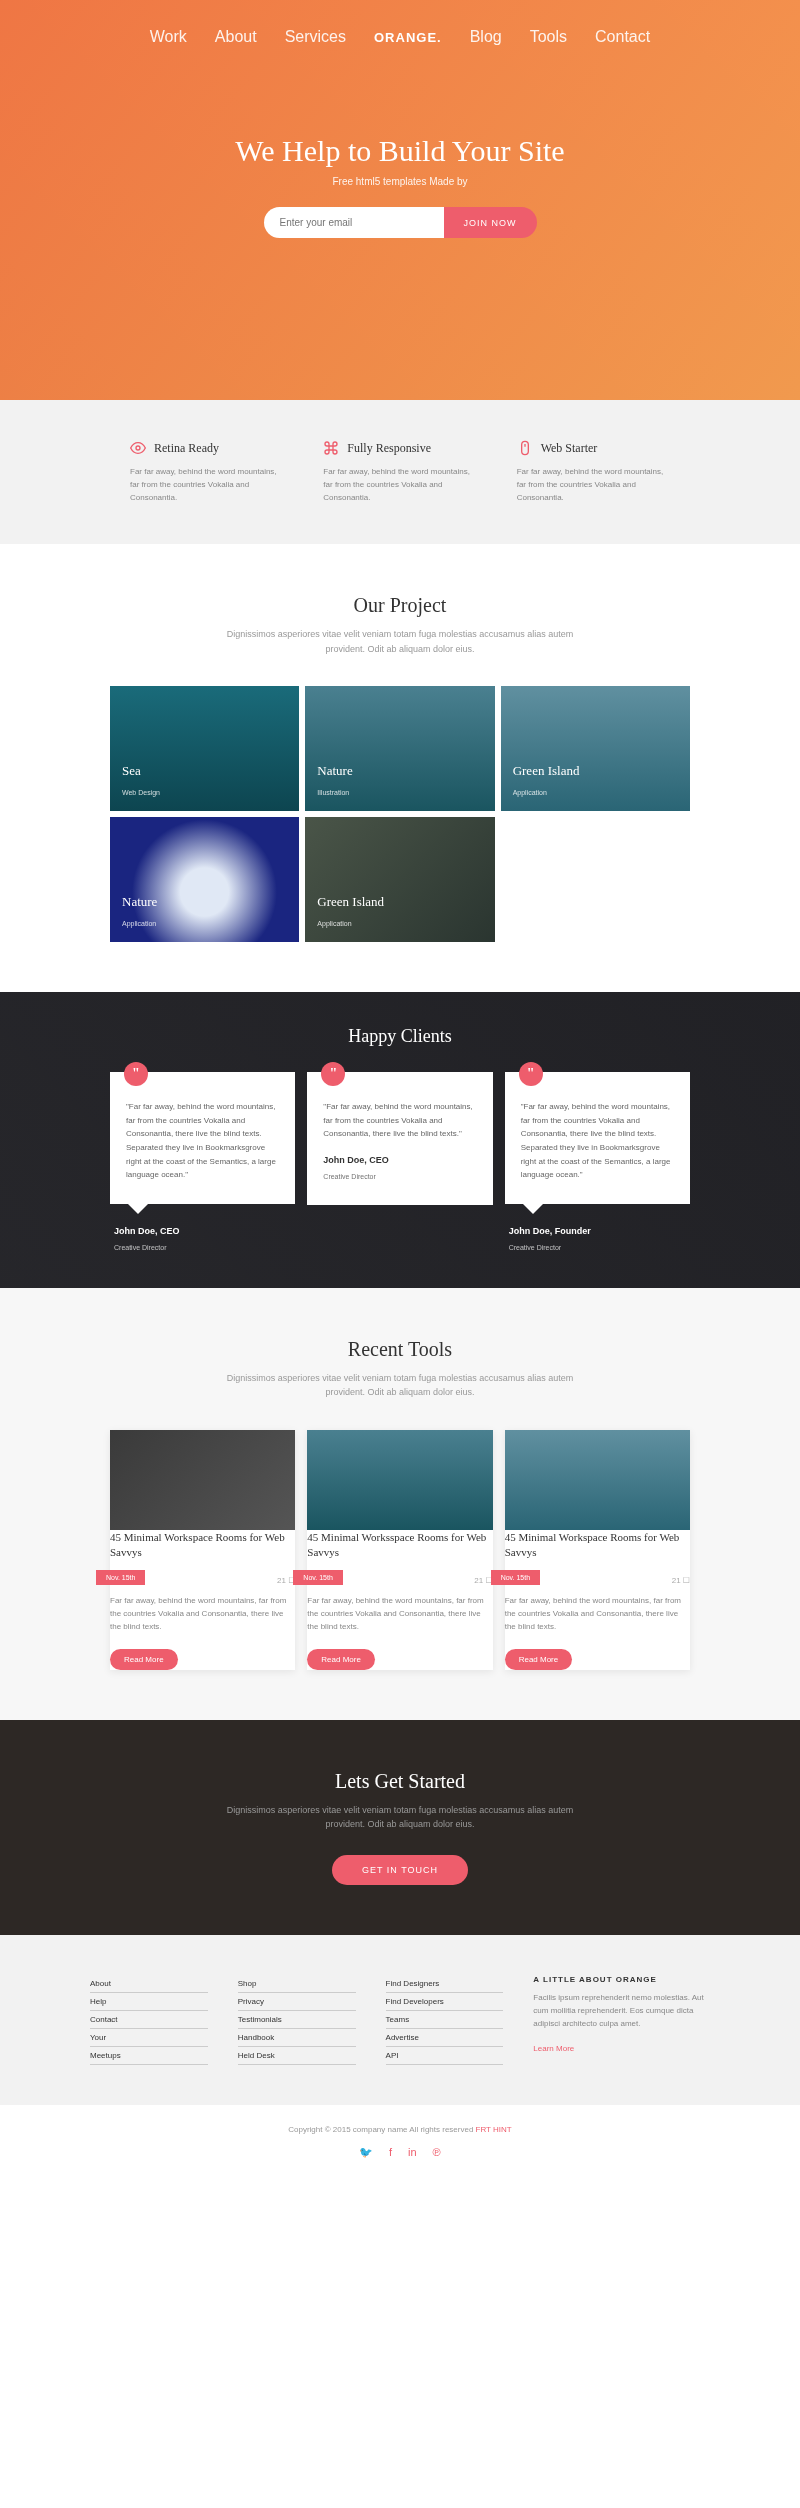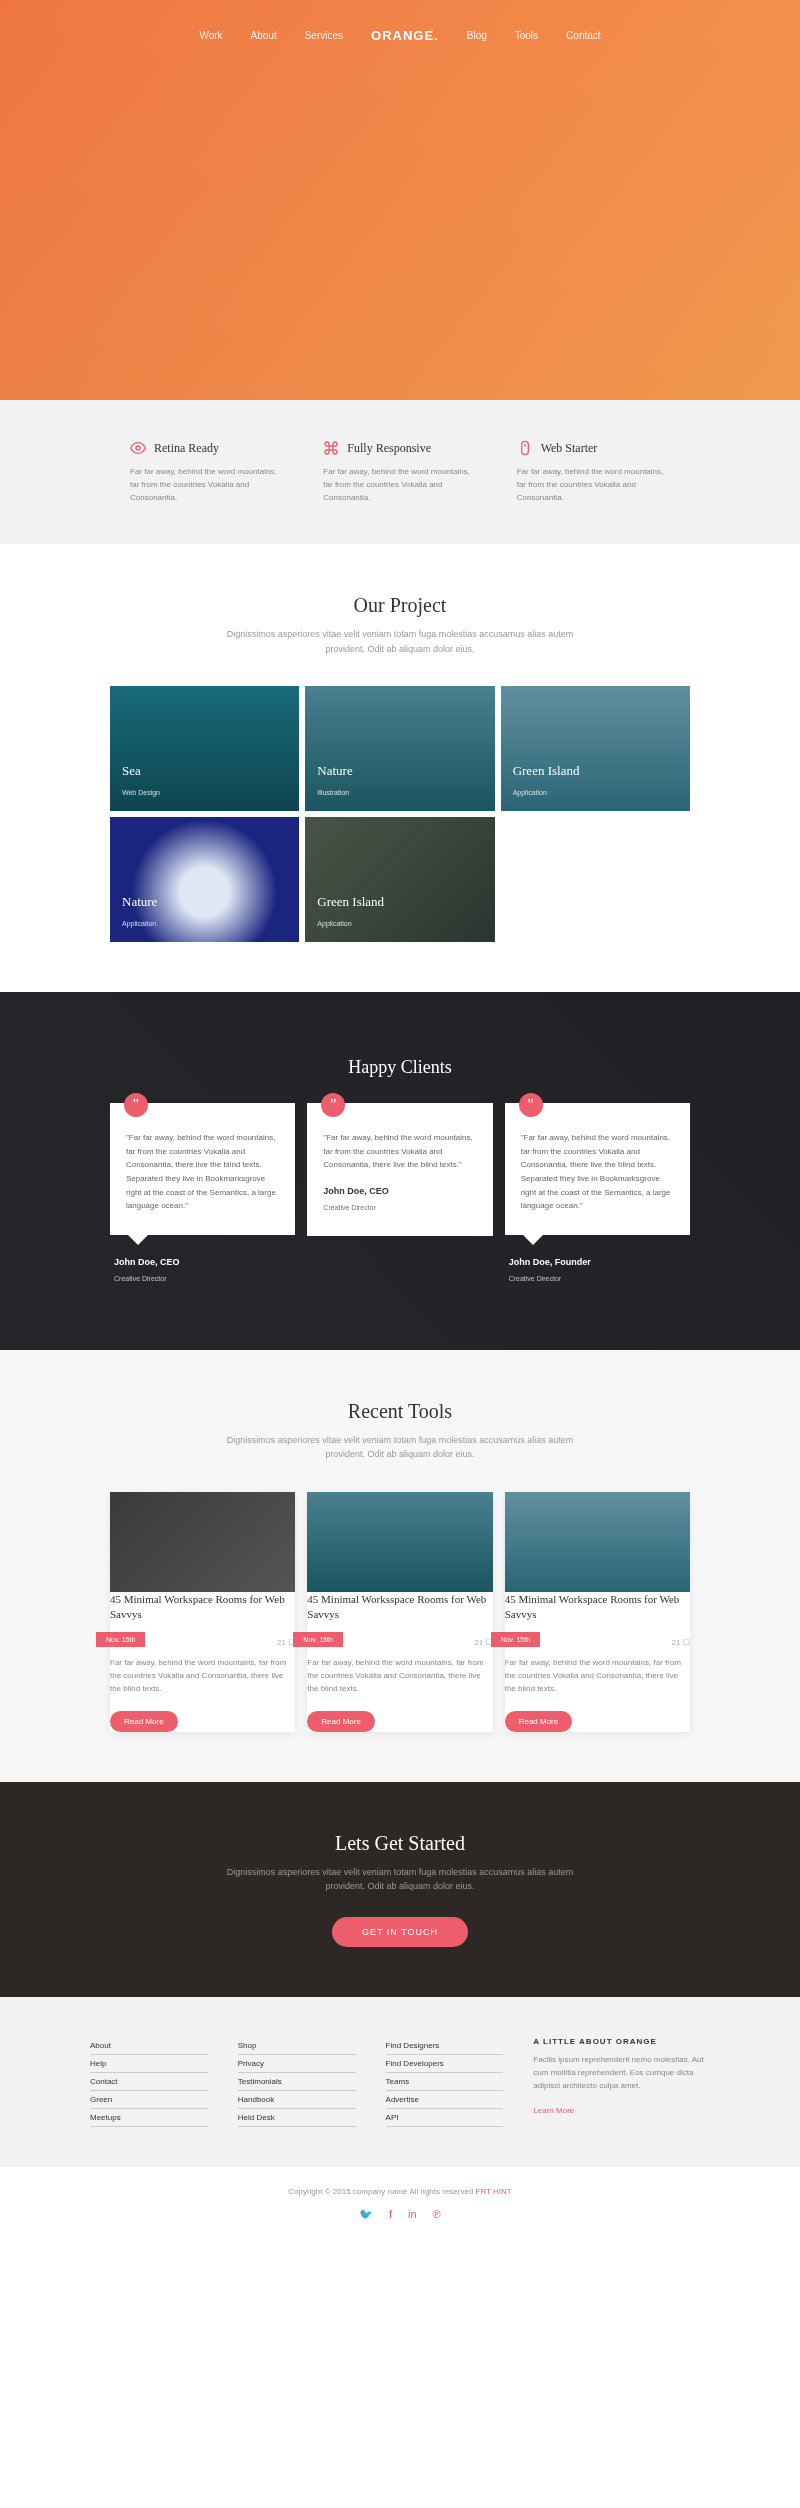--- a/index.html
+++ b/index.html
@@ -1,19 +1,19 @@
 <!DOCTYPE html>
 <html><head>
 <meta charset="utf-8">
 <style>
 *{margin:0;padding:0;box-sizing:border-box}
 body{font-family:Georgia,serif;color:#333;background:#fff}
 .hero{height:400px;background:linear-gradient(135deg,rgba(255,110,50,0.85),rgba(255,150,60,0.85)),linear-gradient(45deg,#8899a0,#b0b8c0);position:relative;display:flex;flex-direction:column;align-items:center}
 .nav{display:flex;gap:28px;padding:28px 0;align-items:center}
-.nav a{color:#fff;font-size:10px;font-family:Arial,sans-serif;text-decoration:none;opacity:0.9}
+.nav a{color:#fff;font-size:16px;font-family:Arial,sans-serif;text-decoration:none;opacity:0.9}
 .nav .logo{font-weight:bold;font-size:13px;letter-spacing:1px;opacity:1}
 .hero-content{margin-top:60px;text-align:center;color:#fff}
 .hero-content h1{font-size:30px;font-weight:normal;margin-bottom:8px}
 .hero-content p{font-size:10px;font-family:Arial,sans-serif;opacity:0.9;margin-bottom:20px}
 .email-form{display:flex;justify-content:center}
 .email-input{padding:10px 16px;border:none;border-radius:20px 0 0 20px;font-size:10px;width:180px;outline:none}
 .join-btn{padding:10px 20px;border:none;border-radius:0 20px 20px 0;background:#ee5d6c;color:#fff;font-size:9px;letter-spacing:1px;cursor:pointer;font-family:Arial,sans-serif}
 .features{background:#f2f2f2;padding:40px 0}
 .features-row{display:flex;max-width:600px;margin:0 auto;gap:40px;padding:0 30px}
 .feature{flex:1}
@@ -30,21 +30,21 @@
 .project-bg{position:absolute;inset:0}
 .p1{background:linear-gradient(180deg,#1a6b7a,#0d4550)}
 .p2{background:linear-gradient(180deg,#4a8090,#1a5560)}
 .p3{background:linear-gradient(180deg,#6090a0,#2a6575)}
 .p4{background:linear-gradient(135deg,#3a3a3a,#555)}
 .p5{background:radial-gradient(circle at 50% 60%,#e0e8f5 20%,#1a2580 60%)}
 .p6{background:linear-gradient(135deg,#4a5548,#2a3530)}
 .project-label{position:absolute;bottom:12px;left:12px;color:#fff}
 .project-label h4{font-size:13px;font-weight:normal;margin-bottom:2px}
 .project-label span{font-size:7px;font-family:Arial,sans-serif;opacity:0.8}
-.clients{background:linear-gradient(rgba(30,30,35,0.85),rgba(30,30,35,0.85)),linear-gradient(45deg,#555,#333);padding:65px 30px}
+.clients{background:linear-gradient(rgba(30,30,35,0.85),rgba(30,30,35,0.85)),linear-gradient(45deg,#555,#333);padding:34px 30px}
 .clients h2{color:#fff;text-align:center;font-size:18px;font-weight:normal;margin-bottom:25px}
 .testimonials{display:flex;gap:12px;max-width:580px;margin:0 auto}
 .testimonial{flex:1;position:relative}
 .t-card{background:#fff;padding:28px 16px 22px;position:relative}
 .t-quote{position:absolute;top:-10px;left:14px;width:24px;height:24px;border-radius:50%;background:#ee5d6c;color:#fff;display:flex;align-items:center;justify-content:center;font-size:14px;font-weight:bold}
 .t-card p{font-size:8px;color:#666;line-height:1.7;font-family:Arial,sans-serif}
 .t-author{margin-top:12px;color:#fff;padding-left:4px}
 .t-author.in-card{color:#333;padding:0;margin-top:14px}
 .t-author h5{font-size:9px;font-family:Arial,sans-serif}
 .t-author span{font-size:7px;opacity:0.7;font-family:Arial,sans-serif}
@@ -87,20 +87,28 @@
 <header class="hero">
   <nav class="nav">
     <a>Work</a>
     <a>About</a>
     <a>Services</a>
     <a class="logo">ORANGE.</a>
     <a>Blog</a>
     <a>Tools</a>
     <a>Contact</a>
   </nav>
+  <div class="hero-content">
+    <h1>We Help to Build Your Site</h1>
+    <p>Free html5 templates Made by</p>
+    <div class="email-form">
+      <input class="email-input" placeholder="Enter your email" style="">
+      <button class="join-btn">JOIN NOW</button>
+    </div>
+  </div>
 </header>
 
 <section class="features">
   <div class="features-row">
     <div class="feature">
       <div class="feature-head">
           <svg class="feature-icon" viewBox="0 0 24 24" fill="none" stroke="currentColor" stroke-width="2">
             <path d="M1 12s4-8 11-8 11 8 11 8-4 8-11 8-11-8-11-8z"></path>
             <circle cx="12" cy="12" r="3"></circle>
           </svg>
@@ -223,21 +231,21 @@
   <p>Dignissimos asperiores vitae velit veniam totam fuga molestias accusamus alias autem provident. Odit ab aliquam dolor eius.</p>
   <a class="cta-btn">GET IN TOUCH</a>
 </section>
 
 <footer class="footer">
   <div class="footer-cols" id="footer-cols">
     <div class="footer-col">
         <a>About</a>
         <a>Help</a>
         <a>Contact</a>
-        <a>Green</a>
+        <a>Your</a>
         <a>Meetups</a>
       </div>
       <div class="footer-col">
         <a>Shop</a>
         <a>Privacy</a>
         <a>Testimonials</a>
         <a>Handbook</a>
         <a>Held Desk</a>
       </div>
       <div class="footer-col">

